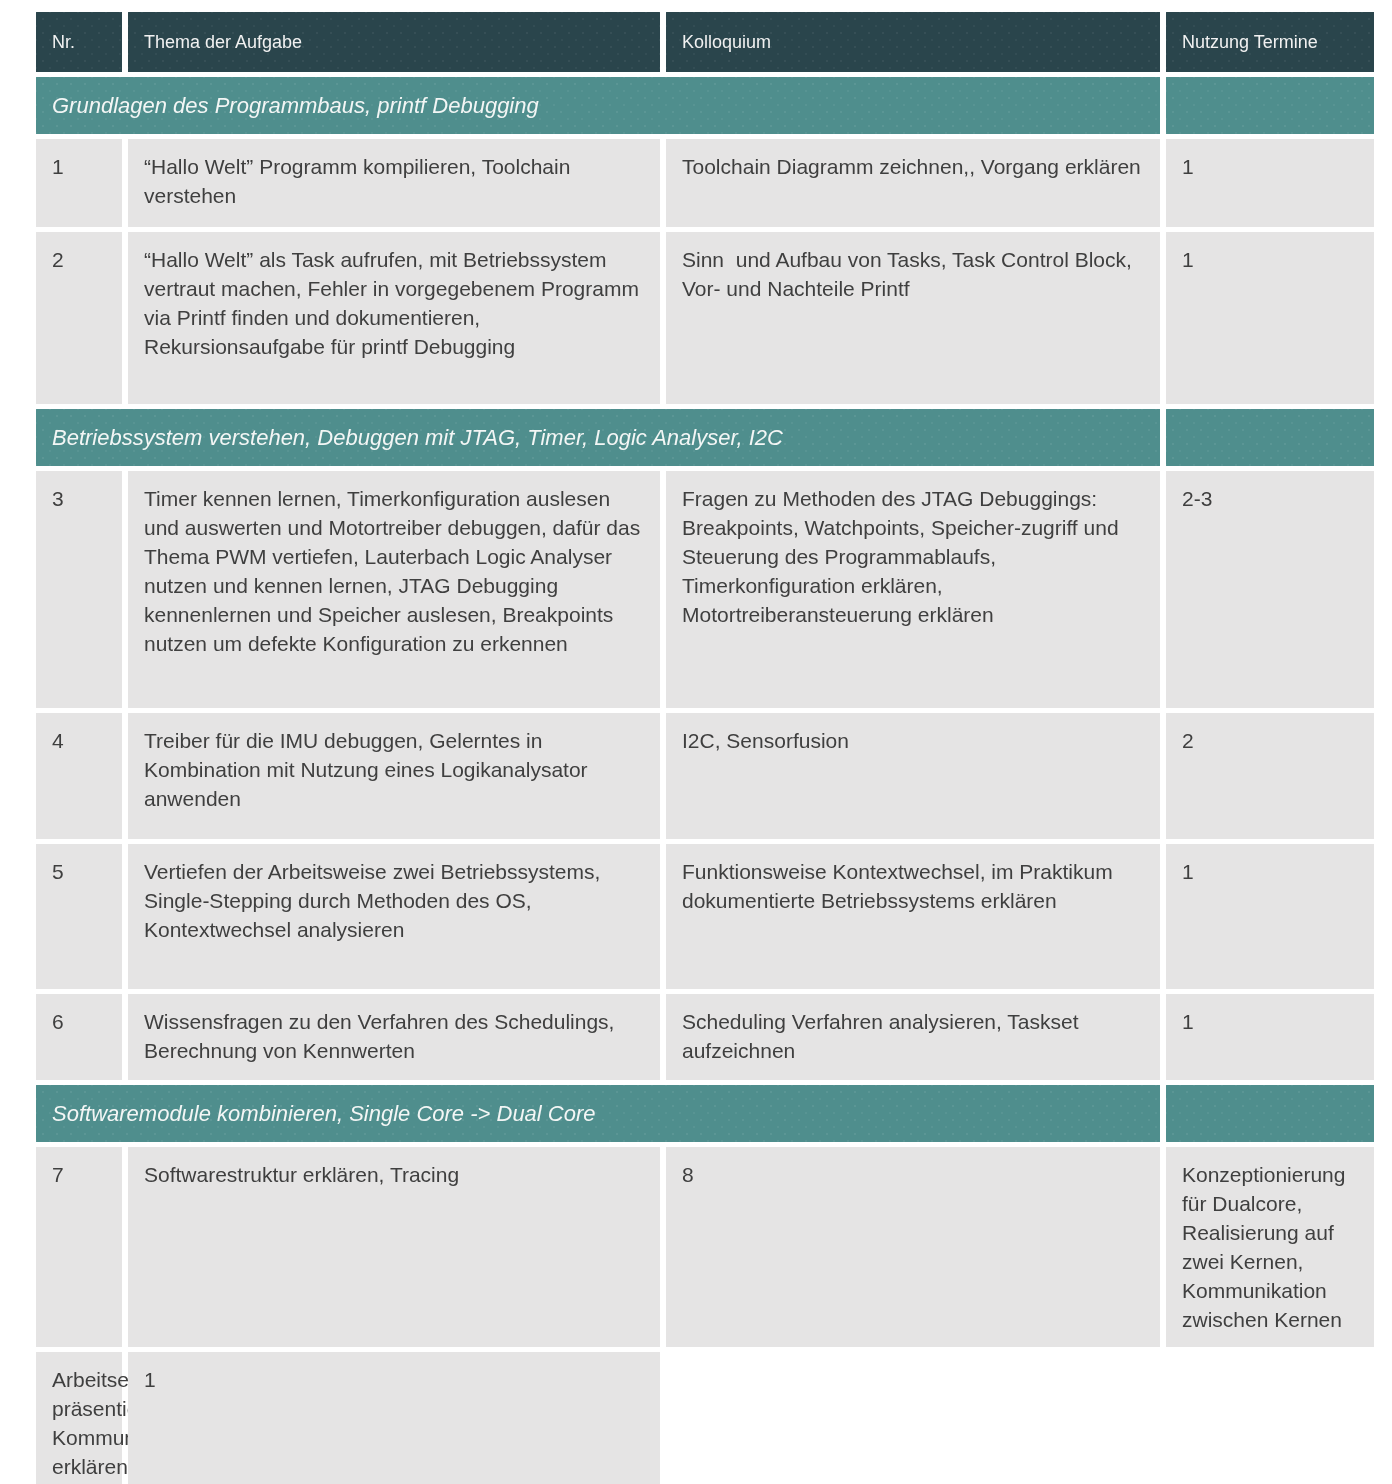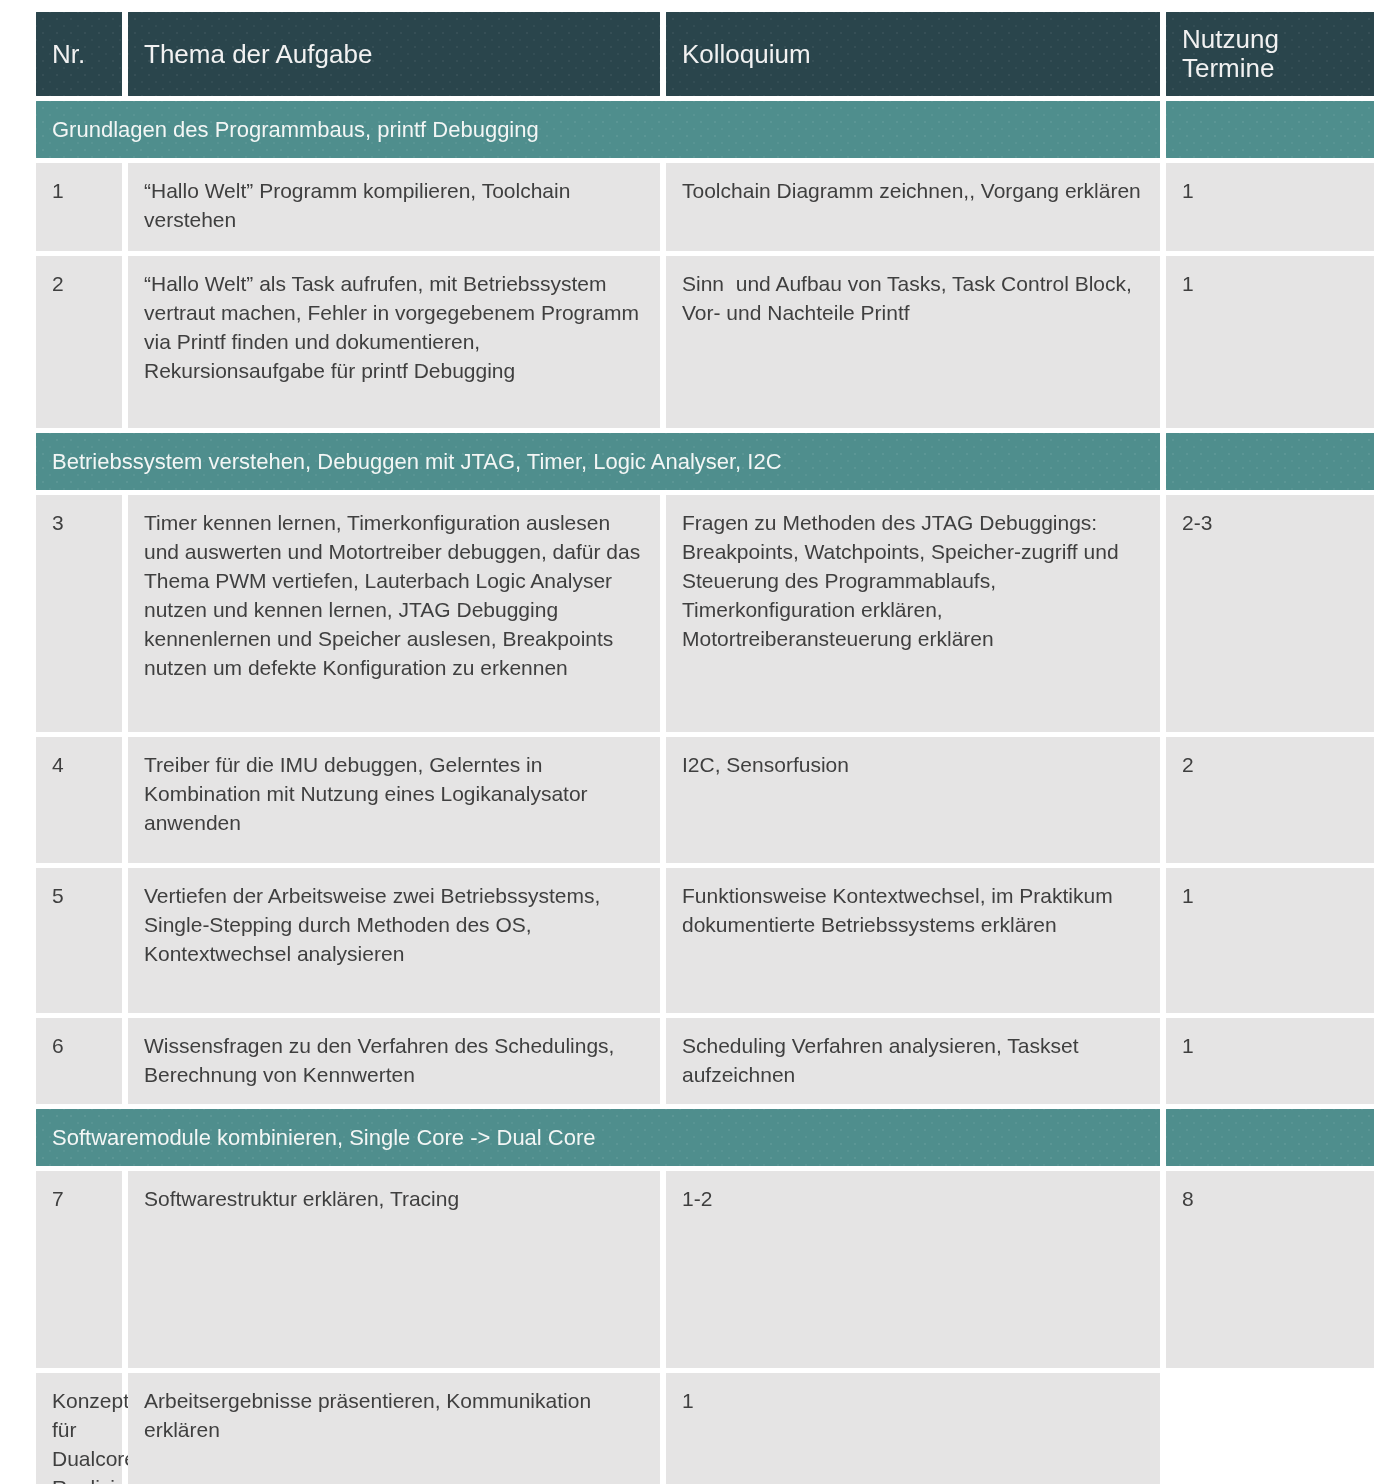--- a/index.html
+++ b/index.html
@@ -32,40 +32,40 @@
     font-size:21px;
     line-height:29px;
     white-space:pre-wrap;
     color:var(--body-text);
   }
   .cell.head{
     background-color:var(--header-bg);
     color:var(--header-text);
     display:flex;align-items:center;
     min-height:60px;
-    font-size:26px;
+    font-size:18px;
     background-image:
       radial-gradient(rgba(255,255,255,0.055) 1.2px, transparent 1.4px),
       radial-gradient(rgba(255,255,255,0.045) 1.2px, transparent 1.4px);
     background-size:14px 14px,14px 14px;
     background-position:0 0,7px 7px;
   }
   .cell.section{
     background-color:var(--section-bg);
     color:var(--section-text);
     display:flex;align-items:center;
     min-height:57px;
     font-size:22px;
     background-image:
       radial-gradient(rgba(255,255,255,0.07) 1.2px, transparent 1.4px),
       radial-gradient(rgba(255,255,255,0.05) 1.2px, transparent 1.4px);
     background-size:14px 14px,14px 14px;
     background-position:0 0,7px 7px;
   }
-  .cell.section.main{grid-column:1 / span 3;}
+  .cell.section.main{grid-column:1 / span 3;font-style:italic;}
   .h-r1{min-height:88px;}
   .h-r2{min-height:172px;}
   .h-r3{min-height:237px;}
   .h-r4{min-height:126px;}
   .h-r5{min-height:145px;}
   .h-r6{min-height:86px;}
   .h-r7{min-height:197px;}
   .h-r8{min-height:120px;}
 </style>
 </head>
@@ -112,20 +112,19 @@
   <div class="cell h-r6">6</div>
   <div class="cell h-r6">Wissensfragen zu den Verfahren des Schedulings, Berechnung von Kennwerten</div>
   <div class="cell h-r6">Scheduling Verfahren analysieren, Taskset aufzeichnen</div>
   <div class="cell h-r6">1</div>
 
   <div class="cell section main">Softwaremodule kombinieren, Single Core -&gt; Dual Core</div>
   <div class="cell section"></div>
 
   <div class="cell h-r7">7</div>
   <div class="cell h-r7">Softwarestruktur erklären, Tracing</div>
-  <div class="cell h-r7">1-2</div>
 
   <div class="cell h-r8">8</div>
   <div class="cell h-r8">Konzeptionierung für Dualcore, Realisierung auf zwei Kernen, Kommunikation zwischen Kernen</div>
   <div class="cell h-r8">Arbeitsergebnisse präsentieren, Kommunikation erklären</div>
   <div class="cell h-r8">1</div>
 
 </div>
 
 </body></html>

